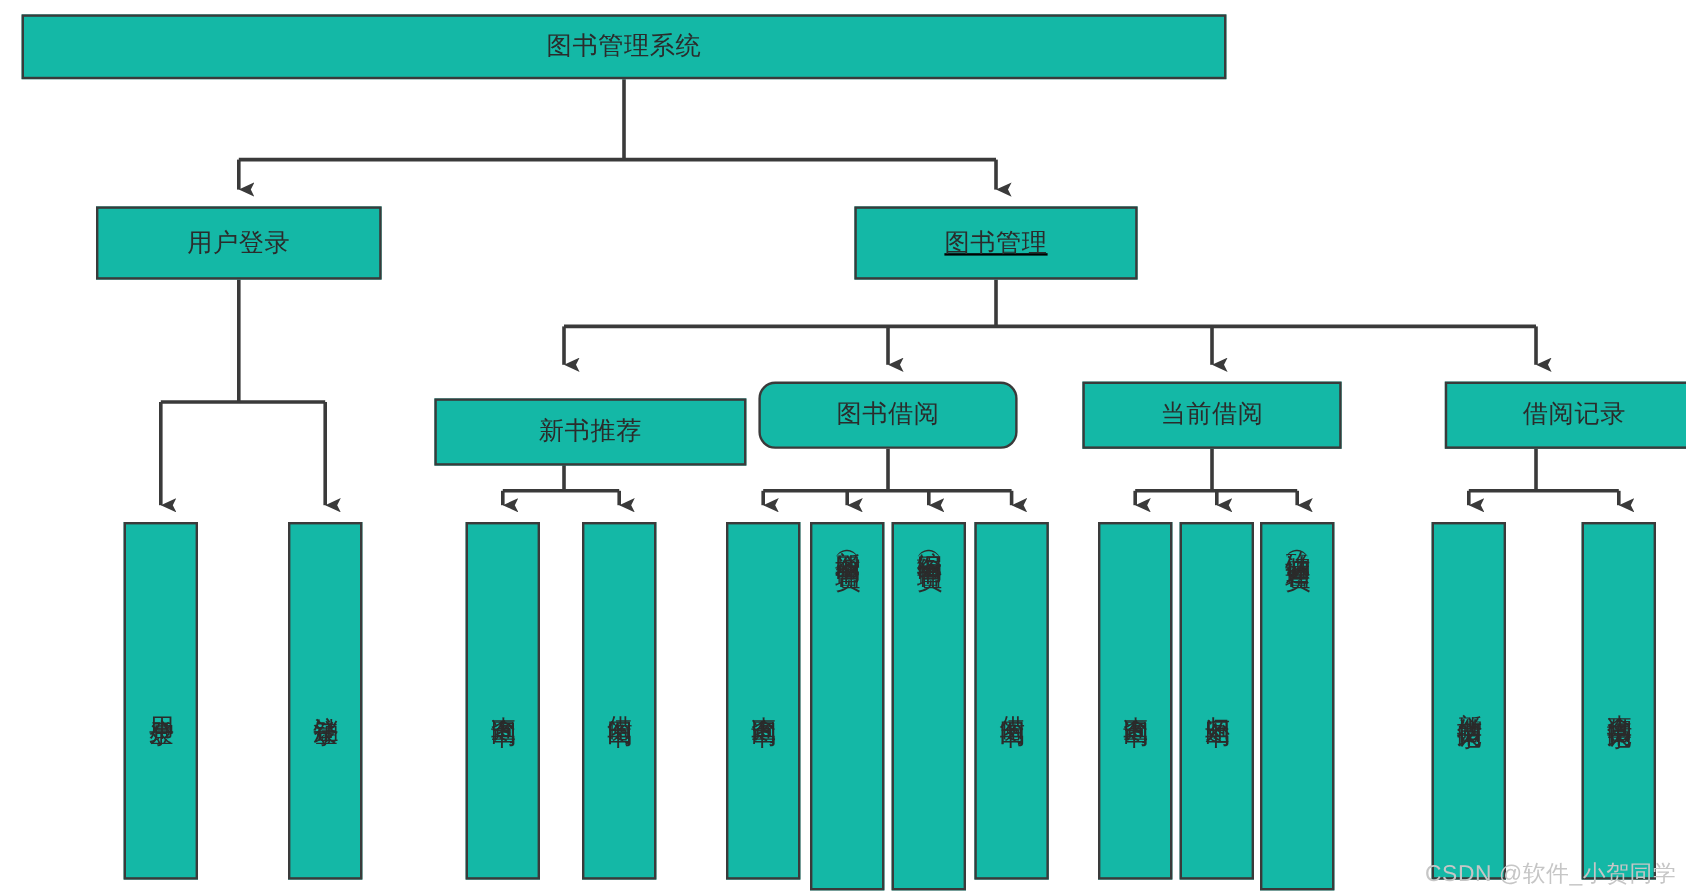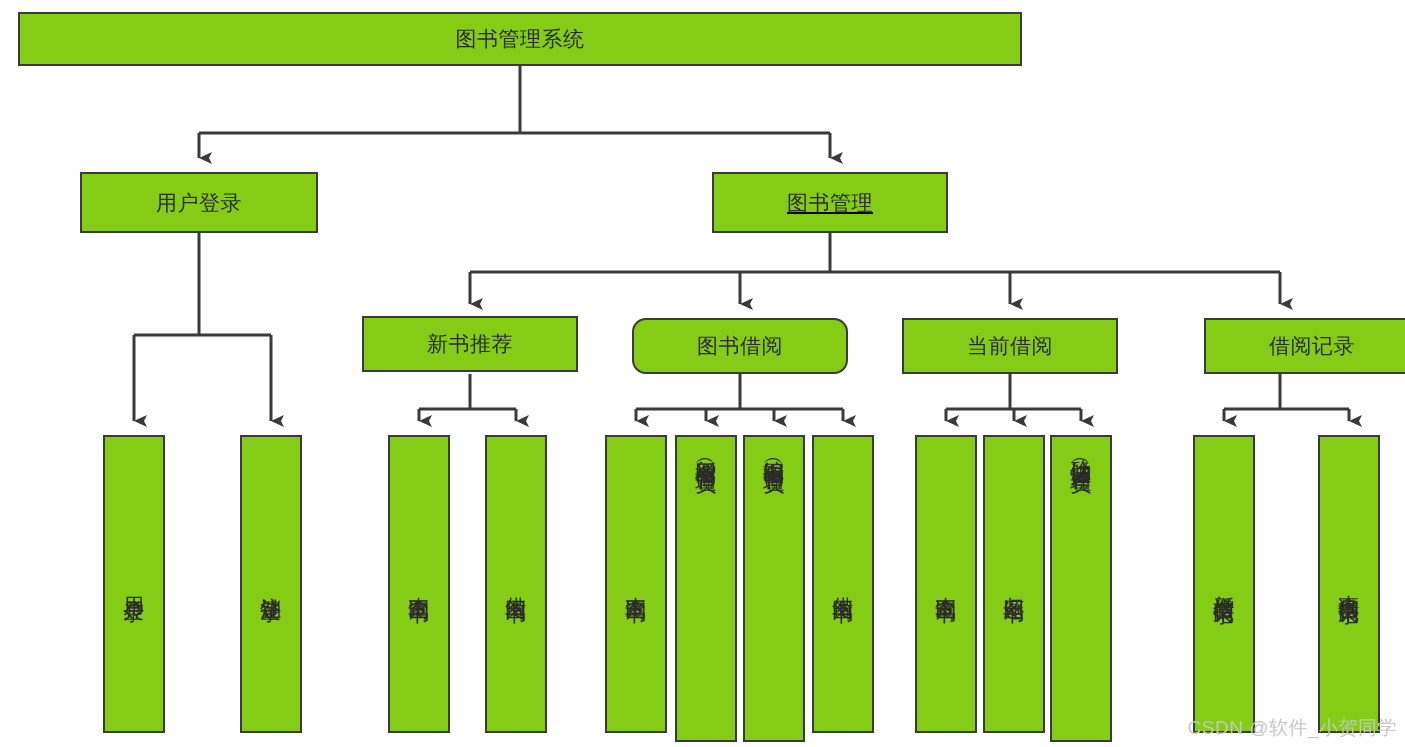--- a/index.html
+++ b/index.html
@@ -22,21 +22,21 @@
   svg.wires {
     position: absolute;
     left: 0;
     top: 0;
     width: 1405px;
     height: 747px;
   }
   .node {
     position: absolute;
     box-sizing: border-box;
-    background: #84cc16;
+    background: #14b8a6;
     border: 2px solid #3a3a3a;
     display: flex;
     align-items: center;
     justify-content: center;
     z-index: 2;
   }
   .node .label {
     color: #2b2b2b;
     font-size: 21px;
     line-height: 1.12;
@@ -134,21 +134,21 @@
     <span class="label">图书管理系统</span>
   </div>
 
   <div class="node" style="left:80px; top:172px; width:238px; height:61px;">
     <span class="label">用户登录</span>
   </div>
   <div class="node" style="left:712px; top:172px; width:236px; height:61px;text-decoration:underline;">
     <span class="label">图书管理</span>
   </div>
 
-  <div class="node" style="left:362px; top:316px; width:216px; height:56px;">
+  <div class="node" style="left:362px; top:332px; width:260px; height:56px;">
     <span class="label">新书推荐</span>
   </div>
   <div class="node" style="left:632px; top:318px; width:216px; height:56px;border-radius:14px;">
     <span class="label">图书借阅</span>
   </div>
   <div class="node" style="left:902px; top:318px; width:216px; height:56px;">
     <span class="label">当前借阅</span>
   </div>
   <div class="node" style="left:1204px; top:318px; width:216px; height:56px;">
     <span class="label">借阅记录</span>

